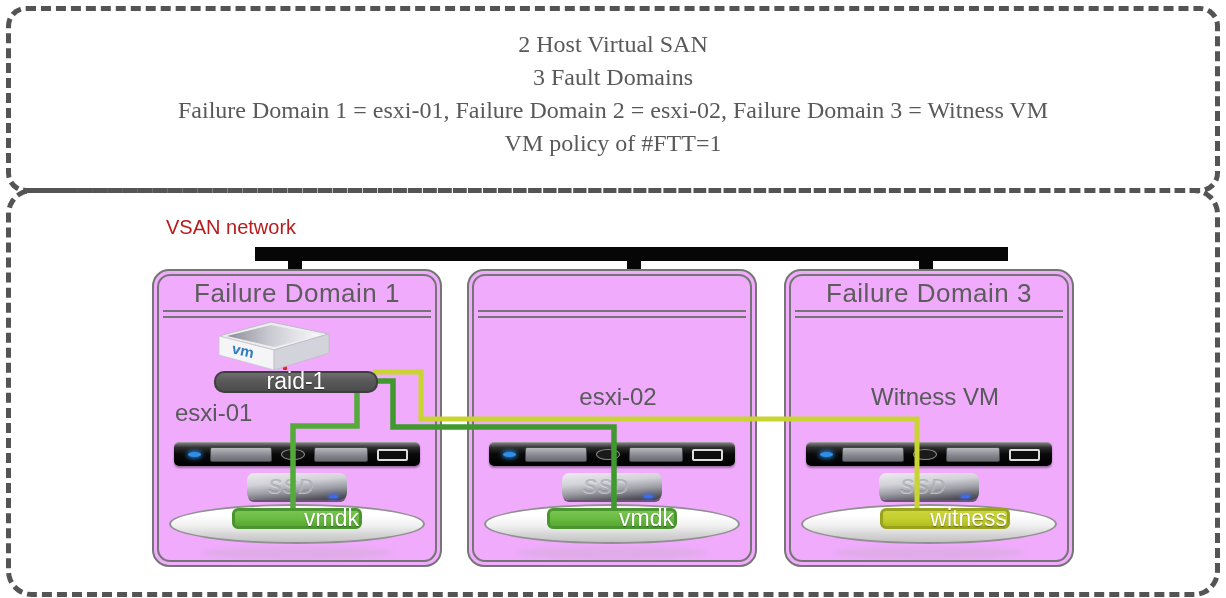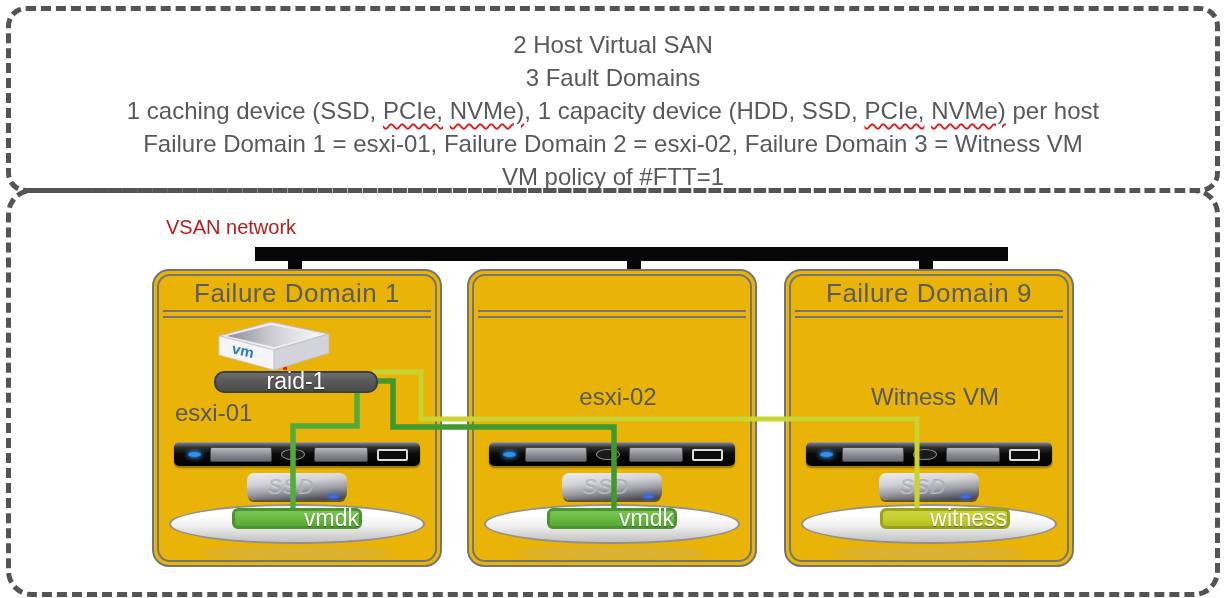--- a/index.html
+++ b/index.html
@@ -4,41 +4,41 @@
 <style>
   html,body{margin:0;padding:0;background:#fff;}
   .canvas{
     position:relative;width:1226px;height:598px;background:#fff;overflow:hidden;
     font-family:"Liberation Sans",sans-serif;color:#58595b;
   }
   
   .panel-dashed{
     position:absolute;border:5px dashed #545454;background:transparent;
   }
-  .panel-top{left:6px;top:6px;width:1204px;height:177px;border-radius:20px;}
+  .panel-top{left:6px;top:6px;width:1204px;height:177px;border-radius:20px;font-family:Liberation Serif, serif;}
   .panel-bottom{left:6px;top:188px;width:1204px;height:399px;border-radius:26px;}
   
   .summary{
     position:absolute;left:20px;right:20px;top:17px;text-align:center;
     font-size:24px;line-height:33px;color:#58595b;white-space:nowrap;
   }
   .summary div{white-space:nowrap;}
   .wavy{
     text-decoration-line:underline;text-decoration-style:wavy;
     text-decoration-color:#e11b1b;text-decoration-thickness:1.5px;text-underline-offset:4px;
   }
   
   .vsan-label{position:absolute;left:166px;top:216px;font-size:20px;color:#b91c1c;text-align:right;}
   .net-bar{position:absolute;left:255px;top:247px;width:753px;height:14px;background:#060606;}
   .net-stub{position:absolute;top:261px;width:14px;height:9px;background:#060606;}
   .stub1{left:288px;} .stub2{left:627px;} .stub3{left:919px;}
   
   .fd{
     position:absolute;top:269px;width:286px;height:294px;
-    border:2px solid #757575;border-radius:17px;background:#eab308;
+    border:2px solid #757575;border-radius:17px;background:#f0abfc;
   }
   .fd::before{
     content:"";position:absolute;inset:3px;border:2px solid #757575;border-radius:13px;pointer-events:none;
   }
   .fd1{left:152px;} .fd2{left:467px;} .fd3{left:784px;}
   .fd-title{
     position:absolute;left:0;right:0;top:7px;text-align:center;
     font-size:26px;color:#5c5c5c;letter-spacing:0.5px;
   }
   .fd-sep{
@@ -114,21 +114,20 @@
 </style>
 </head>
 <body>
 
 <div class="canvas">
 
   <div class="panel-dashed panel-top">
     <div class="summary">
       <div>2 Host Virtual SAN</div>
       <div>3 Fault Domains</div>
-      <div><span>1 caching device (SSD, </span><span class="wavy">PCIe,</span><span> </span><span class="wavy">NVMe)</span><span>, 1 capacity device (HDD, SSD, </span><span class="wavy">PCIe,</span><span> </span><span class="wavy">NVMe)</span><span> per host</span></div>
       <div>Failure Domain 1 = esxi-01, Failure Domain 2 = esxi-02, Failure Domain 3 = Witness VM</div>
       <div>VM policy of #FTT=1</div>
     </div>
   </div>
 
   <div class="panel-dashed panel-bottom"></div>
 
   <div class="vsan-label">VSAN network</div>
   <div class="net-bar"></div>
   <div class="net-stub stub1"></div>
@@ -193,21 +192,21 @@
     <div class="ssd">
       <div class="ssd-text">SSD</div>
       <div class="ssd-led"></div>
     </div>
 
     <div class="platter"></div>
     <div class="pill pill-green">vmdk</div>
   </div>
 
   <div class="fd fd3">
-    <div class="fd-title">Failure Domain 9</div>
+    <div class="fd-title">Failure Domain 3</div>
     <div class="fd-sep"></div>
     <div class="host-label host-center">Witness VM</div>
 
     <div class="server">
       <div class="server-inner">
         <div class="led"></div>
         <div class="panel p1"></div>
         <div class="oval"></div>
         <div class="panel p2"></div>
         <div class="slot"></div>

